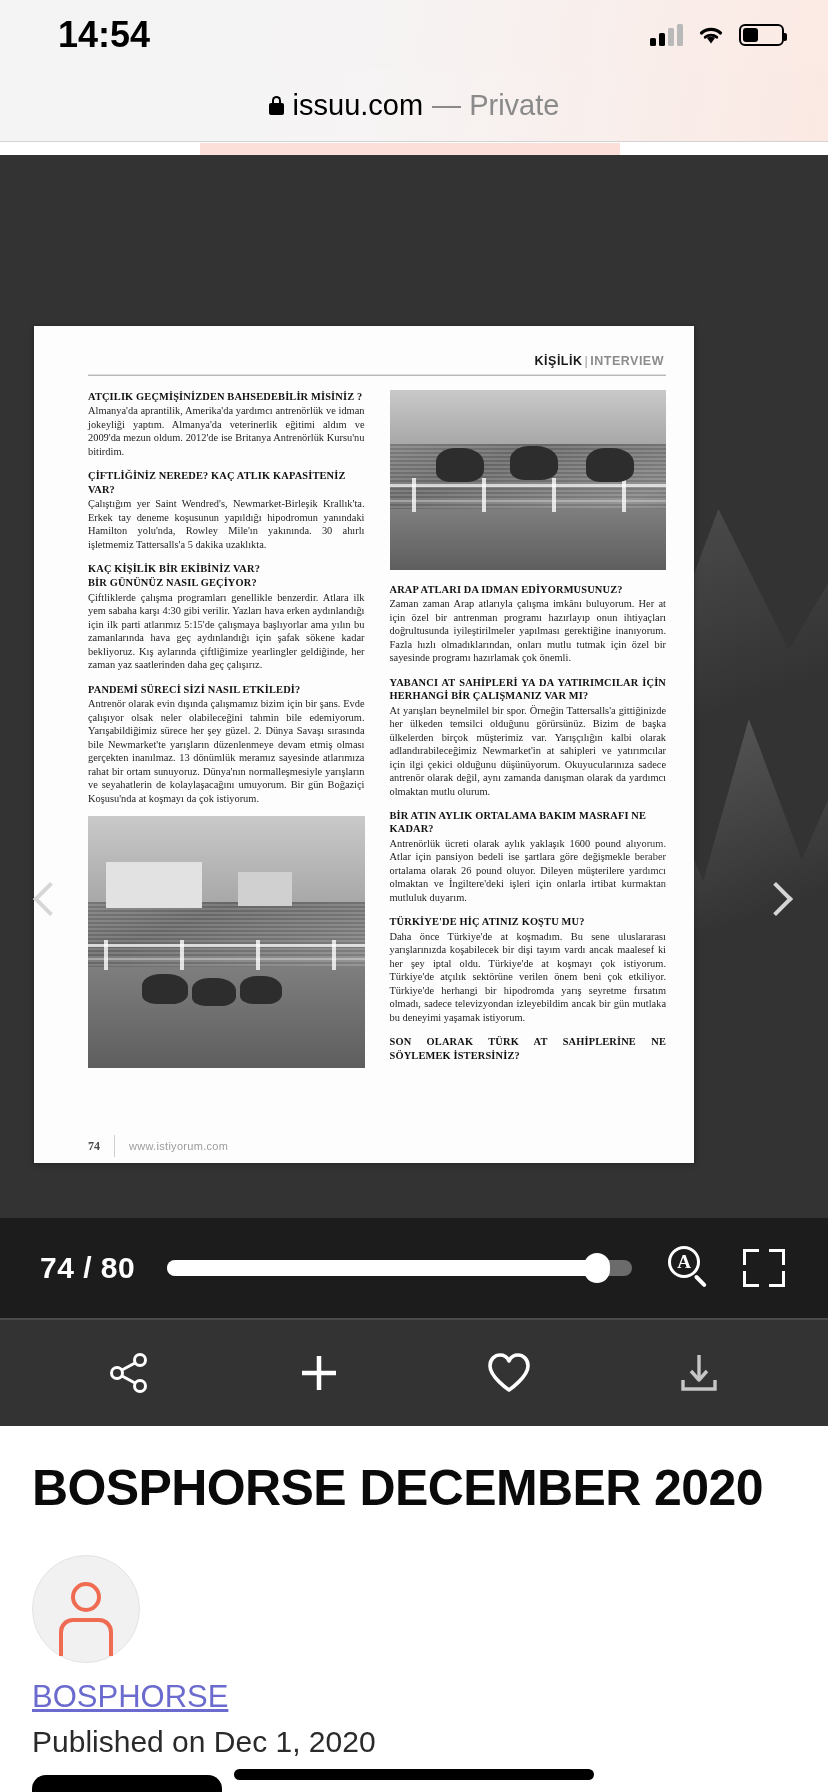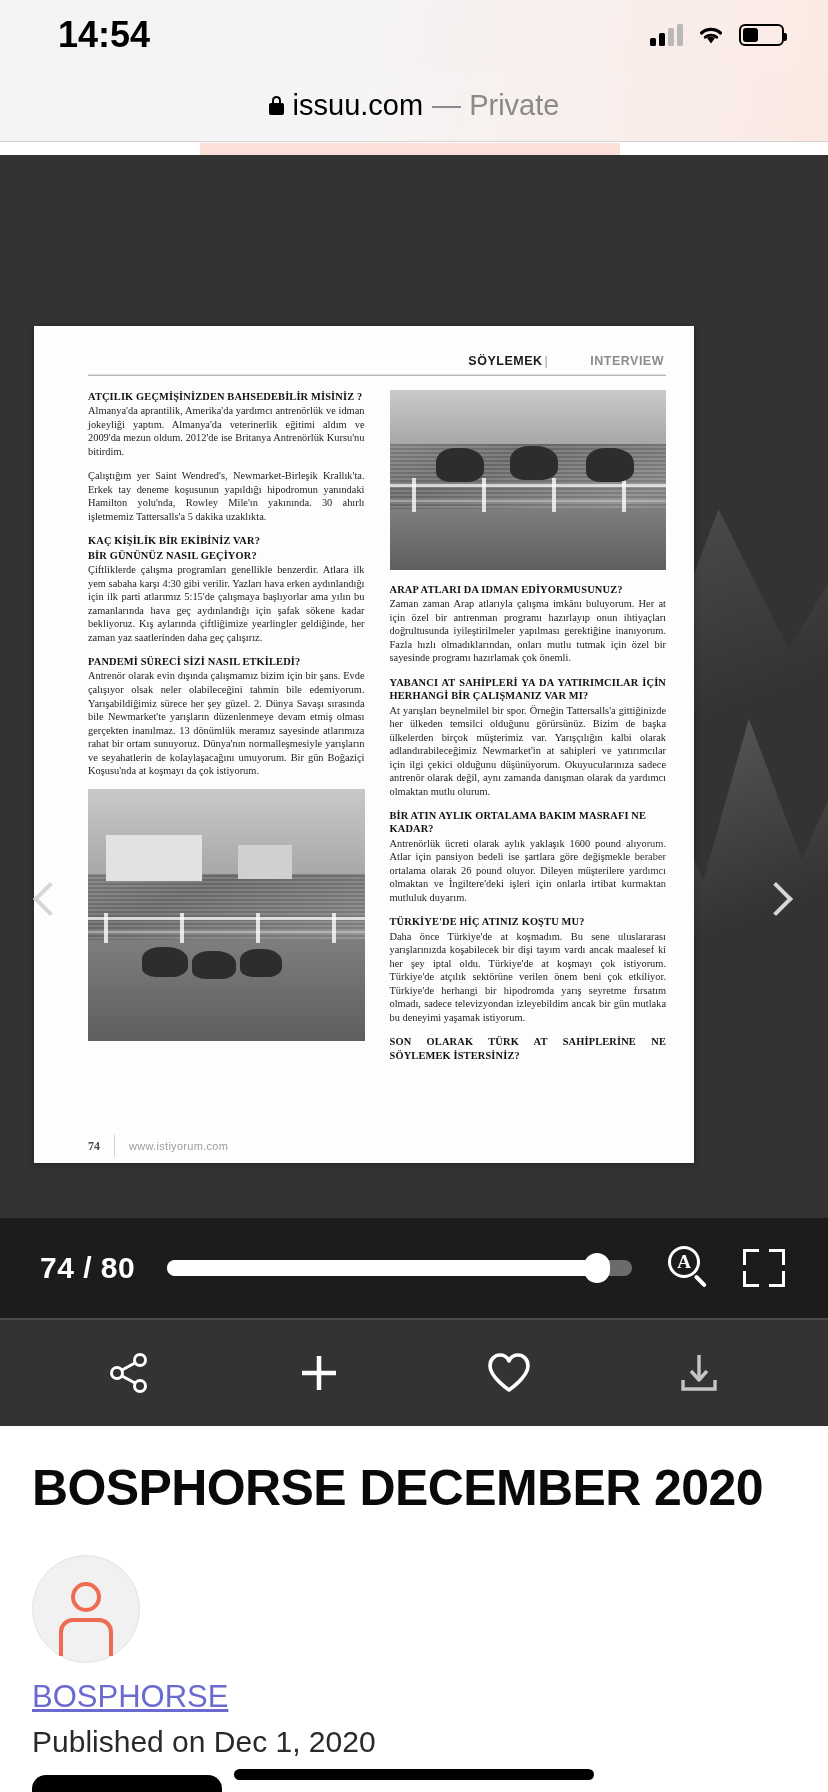--- a/index.html
+++ b/index.html
@@ -85,21 +85,21 @@
     box-shadow:0 1px 6px rgba(0,0,0,.35);
   }
   .page-inner{ position:absolute; left:54px; top:28px; right:28px; bottom:10px; }
 
   .kicker{
     text-align:right; font-size:12.5px; letter-spacing:.5px;
     font-weight:700; color:#1a1a1a; padding-right:2px;
     font-family:"Liberation Sans", sans-serif;
   }
   .kicker .sep{ color:#9a9a9a; font-weight:400; margin:0 2px; }
-  .kicker .en{ color:#8c8c8c;margin-left:40px; }
+  .kicker .en{ color:#8c8c8c; }
   .rule{ height:2px; background:#b8b8b8; margin:6px 0 14px 0; }
   .rule::after{ content:""; display:block; height:1px; background:#e0e0e0; margin-top:1px; }
 
   .cols{ display:flex; gap:25px; }
   .col{ width:289px; }
   .col.right{ width:289px; }
 
   h4.q{
     font-family:"Liberation Serif", serif;
     font-size:10.4px; font-weight:700; color:#111; letter-spacing:.15px;
@@ -304,30 +304,31 @@
 <div class="pink-strip"></div>
 
 <div class="reader">
 
   <div class="ghost" style="left:520px; top:330px; width:320px; height:300px;"></div>
 
   <div class="page-sheet">
     <div class="page-inner">
 
       <div class="kicker">
-        <span>SÖYLEMEK</span><span class="sep">|</span><span class="en">INTERVIEW</span>
+        <span>KİŞİLİK</span><span class="sep">|</span><span class="en">INTERVIEW</span>
       </div>
       <div class="rule"></div>
 
       <div class="cols">
 
         <div class="col left">
           <h4 class="q">ATÇILIK GEÇMİŞİNİZDEN BAHSEDEBİLİR MİSİNİZ ?</h4>
           <p class="a">Almanya'da aprantilik, Amerika'da yardımcı antrenörlük ve idman jokeyliği yaptım. Almanya'da veterinerlik eğitimi aldım ve 2009'da mezun oldum. 2012'de ise Britanya Antrenörlük Kursu'nu bitirdim.</p>
 
+          <h4 class="q">ÇİFTLİĞİNİZ NEREDE? KAÇ ATLIK KAPASİTENİZ VAR?</h4>
           <p class="a">Çalıştığım yer Saint Wendred's, Newmarket-Birleşik Krallık'ta. Erkek tay deneme koşusunun yapıldığı hipodromun yanındaki Hamilton yolu'nda, Rowley Mile'ın yakınında. 30 ahırlı işletmemiz Tattersalls'a 5 dakika uzaklıkta.</p>
 
           <h4 class="q">KAÇ KİŞİLİK BİR EKİBİNİZ VAR?</h4>
 
           <h4 class="q">BİR GÜNÜNÜZ NASIL GEÇİYOR?</h4>
           <p class="a">Çiftliklerde çalışma programları genellikle benzerdir. Atlara ilk yem sabaha karşı 4:30 gibi verilir. Yazları hava erken aydınlandığı için ilk parti atlarımız 5:15'de çalışmaya başlıyorlar ama yılın bu zamanlarında hava geç aydınlandığı için şafak sökene kadar bekliyoruz. Kış aylarında çiftliğimize yearlingler geldiğinde, her zaman yaz saatlerinden daha geç çalışırız.</p>
 
           <h4 class="q">PANDEMİ SÜRECİ SİZİ NASIL ETKİLEDİ?</h4>
           <p class="a">Antrenör olarak evin dışında çalışmamız bizim için bir şans. Evde çalışıyor olsak neler olabileceğini tahmin bile edemiyorum. Yarışabildiğimiz sürece her şey güzel. 2. Dünya Savaşı sırasında bile Newmarket'te yarışların düzenlenmeye devam etmiş olması gerçekten inanılmaz. 13 dönümlük meramız sayesinde atlarımıza rahat bir ortam sunuyoruz. Dünya'nın normalleşmesiyle yarışların ve seyahatlerin de kolaylaşacağını umuyorum. Bir gün Boğaziçi Koşusu'nda at koşmayı da çok istiyorum.</p>
 

